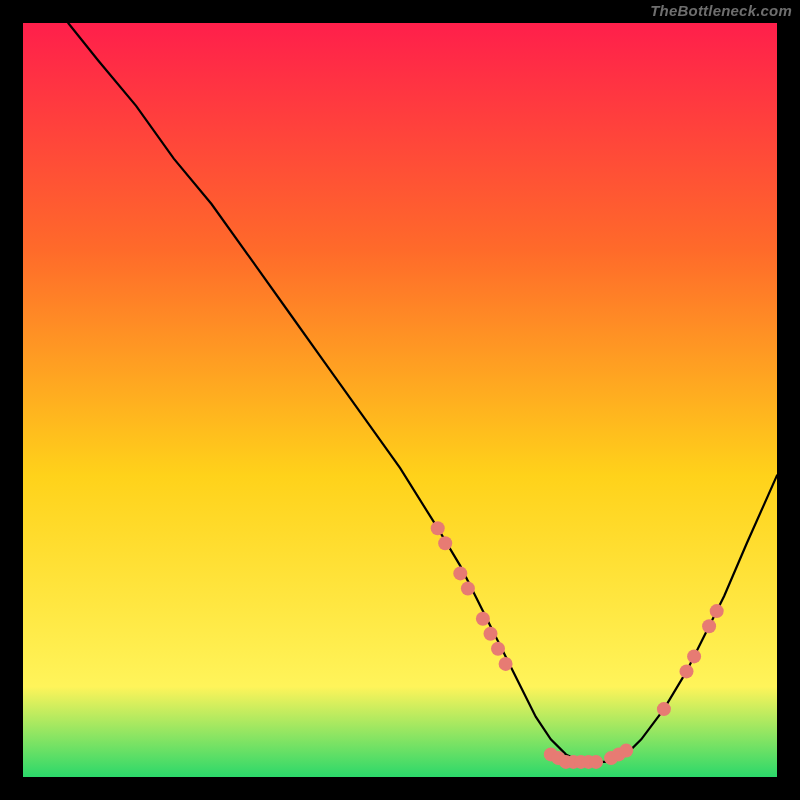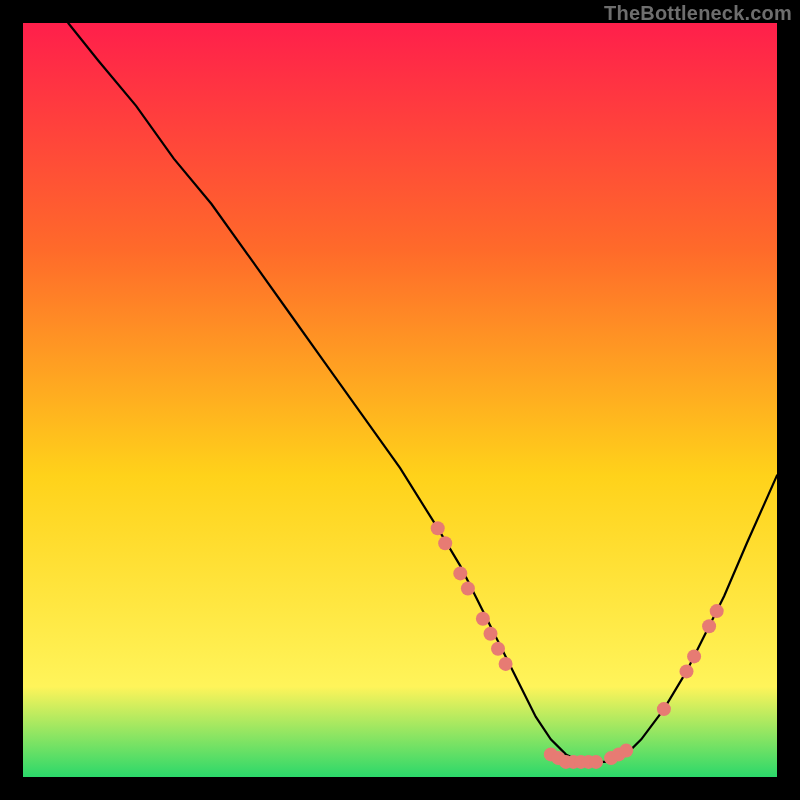--- a/index.html
+++ b/index.html
@@ -17,24 +17,25 @@
     top: 23px;
     width: 754px;
     height: 754px;
     background: #000;
   }
   .watermark {
     position: absolute;
     top: 2px;
     right: 8px;
     color: #6e6e6e;
-    font-size: 20px;
+    font-size: 15px;
     font-weight: 600;
     letter-spacing: 0.2px;
     z-index: 10;
+    font-style: italic;
   }
   svg {
     display: block;
   }
 </style>
 </head>
 <body>
 
 <div class="watermark">TheBottleneck.com</div>
 

